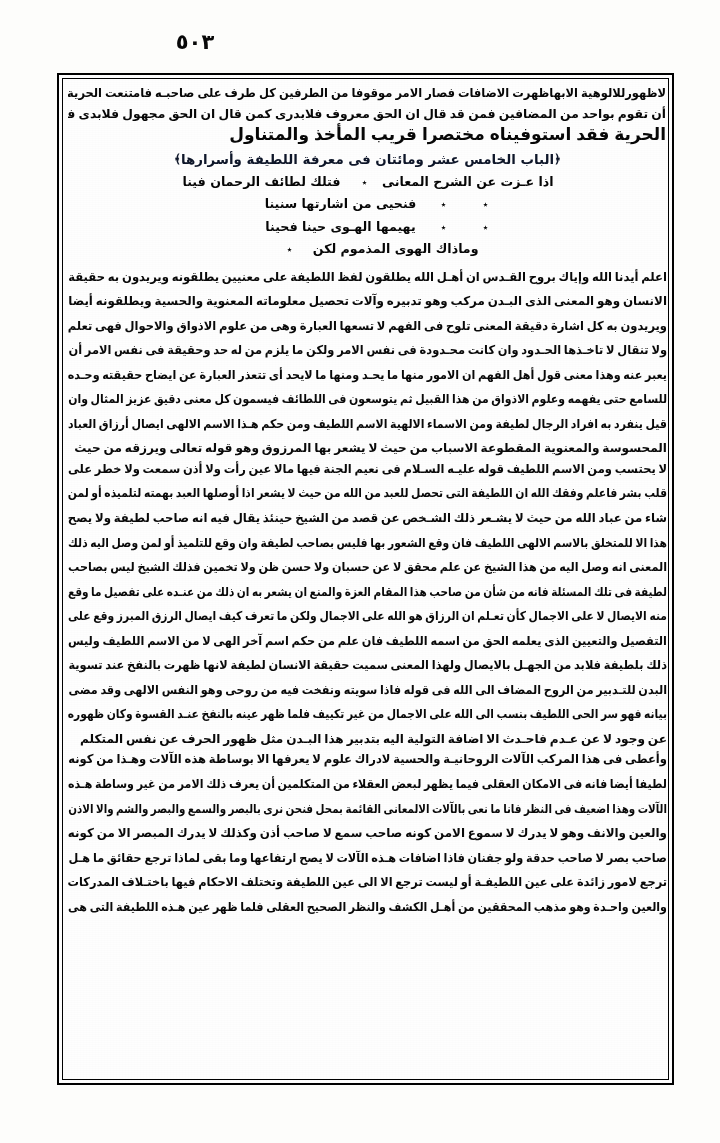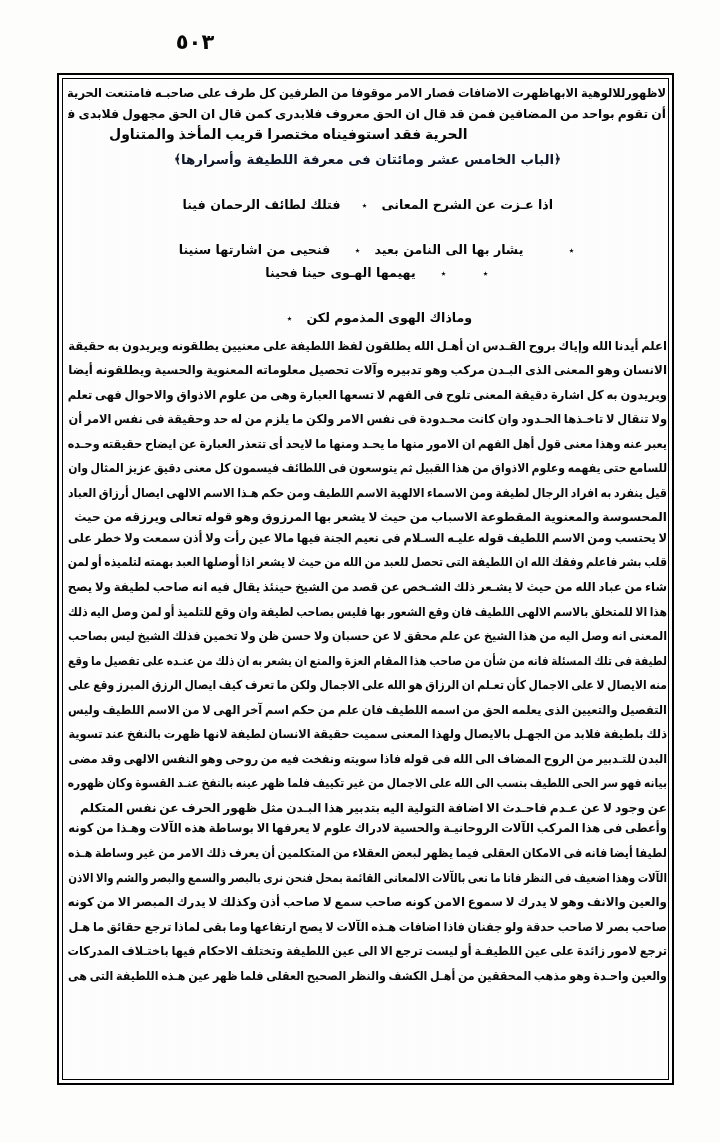--- a/index.html
+++ b/index.html
@@ -79,21 +79,21 @@
     line-height: 20.5px;
     font-weight: 700;
     letter-spacing: -0.25px;
     word-spacing: -1px;
     white-space: nowrap;
     text-align: justify;
     direction: rtl;
   }
   .top-block .line.l1 { font-size: 12.1px; }
   .top-block .line.l2 { text-align: center; padding-left: 6px; }
-  .top-block .line.l3 { text-align: left; padding-left: 40px; font-size: 14px; }
+  .top-block .line.l3 { text-align: right; padding-left: 40px; font-size: 17px; }
 
   
   .chapter-heading {
     margin-top: 7px;
     margin-bottom: 3px;
     text-align: center;
     font-size: 13.4px;
     font-weight: 700;
     letter-spacing: -0.2px;
     word-spacing: 0px;
@@ -117,21 +117,21 @@
     line-height: 21.5px;
     letter-spacing: -0.2px;
     white-space: nowrap;
     color: #070707;
   }
   .verse .hemi {
     display: inline-block;
     min-width: 172px;
     text-align: center;
   }
-  .verse .hemi.a { text-align: left; margin-top: 23px; }
+  .verse .hemi.a { text-align: right; }
   .verse .hemi.b { text-align: center; }
   .verse .sep {
     display: inline-block;
     width: 34px;
     text-align: center;
     font-size: 10px;
     vertical-align: 2px;
   }
   .verse.v1 { padding-right: 6px; }
   .verse.v2 { padding-left: 30px; }
@@ -188,21 +188,20 @@
     <div class="poem">
 
       <div class="ar verse v1">
         <span class="hemi a">اذا عـزت عن الشرح المعانى</span>
         <span class="sep">٭</span>
         <span class="hemi b">فتلك  لطائف الرحمان فينا</span>
       </div>
 
       <div class="ar verse v2">
         <span class="sep sep2">٭</span>
-        <span class="hemi a">يشار بها الى النامن بعيد</span>
         <span class="sep">٭</span>
         <span class="hemi b">فنحيى من اشارتها سنينا</span>
       </div>
 
       <div class="ar verse v3">
         <span class="sep sep2">٭</span>
         <span class="sep">٭</span>
         <span class="hemi b">يهيمها الهـوى حينا  فحينا</span>
       </div>
 

